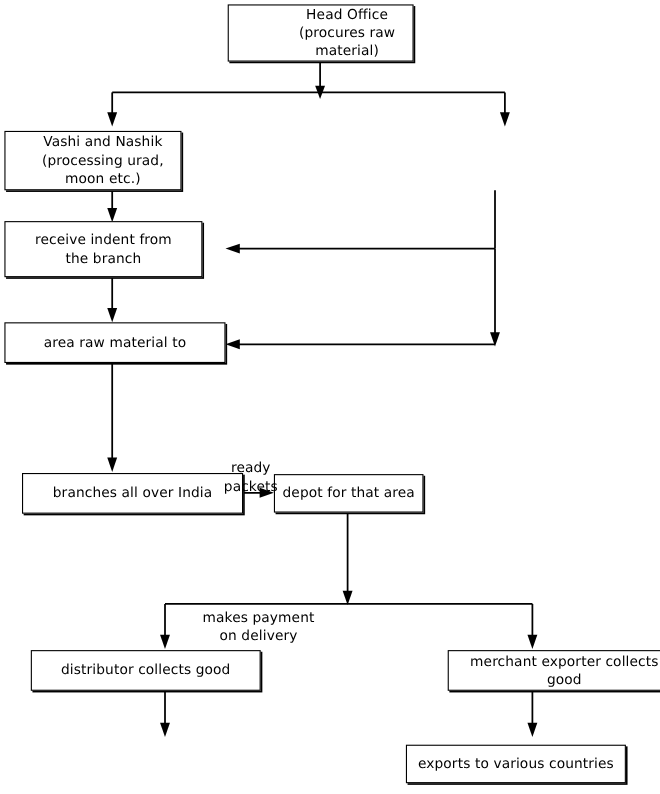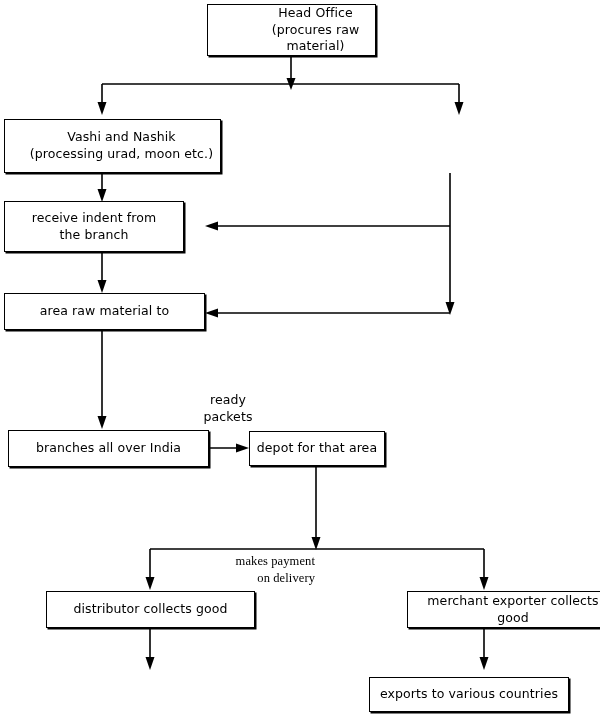--- a/index.html
+++ b/index.html
@@ -139,55 +139,55 @@
       <line x1="484" y1="628" x2="484" y2="660"></line>
       <polygon points="484,670 479.5,657 488.5,657"></polygon>
     </g>
   </svg>
 
   <div class="node" style="left:207px; top:4px; width:169px; height:52px;padding-left:48px;">
     <span class="txt">Head Office
 (procures raw material)</span>
   </div>
 
-  <div class="node" style="left:4px; top:119px; width:217px; height:54px;padding-left:18px;">
+  <div class="node" style="left:4px; top:119px; width:161px; height:54px;padding-left:18px;">
     <span class="txt">Vashi and Nashik
 (processing urad, moon etc.)</span>
   </div>
 
 
   <div class="node" style="left:4px; top:201px; width:180px; height:51px;">
     <span class="txt">receive indent from
 the branch</span>
   </div>
 
   <div class="node" style="left:4px; top:293px; width:201px; height:37px;">
     <span class="txt">area raw material to</span>
   </div>
 
-  <div class="node" style="left:8px; top:430px; width:201px; height:37px;">
+  <div class="node" style="left:20px; top:430px; width:201px; height:37px;">
     <span class="txt">branches all over India</span>
   </div>
 
   <div class="node" style="left:249px; top:431px; width:136px; height:35px;">
     <span class="txt">depot for that area</span>
   </div>
 
-  <div class="node" style="left:46px; top:591px; width:209px; height:37px;">
+  <div class="node" style="left:28px; top:591px; width:209px; height:37px;">
     <span class="txt">distributor collects good</span>
   </div>
 
   <div class="node" style="left:387px; top:591px; width:212px; height:37px;margin-left:20px;">
     <span class="txt">merchant exporter collects good</span>
   </div>
 
 
   <div class="node" style="left:369px; top:677px; width:200px; height:35px;">
     <span class="txt">exports to various countries</span>
   </div>
 
-  <div class="edge-label" style="left:186px; top:392px; width:84px;">ready
+  <div class="edge-label" style="left:186px; top:417px; width:84px;">ready
 packets</div>
 
-  <div class="edge-label" style="left:155px; top:553px; width:160px; text-align:right;font-family:Liberation Serif, serif;">makes payment
+  <div class="edge-label" style="left:155px; top:553px; width:160px; text-align:center;">makes payment
 on delivery</div>
 
 </div>
 
 </body></html>

